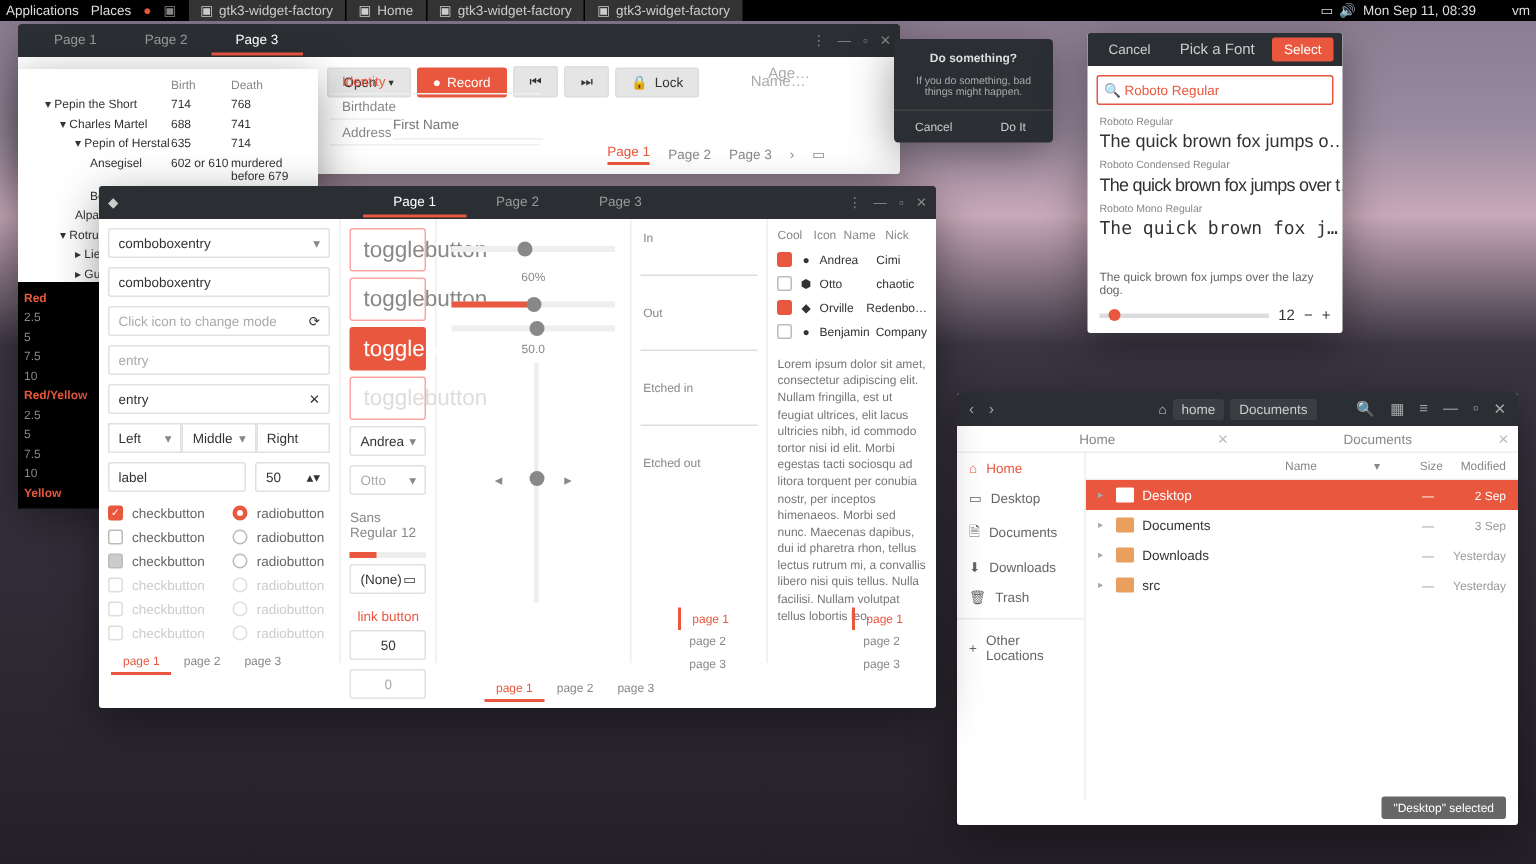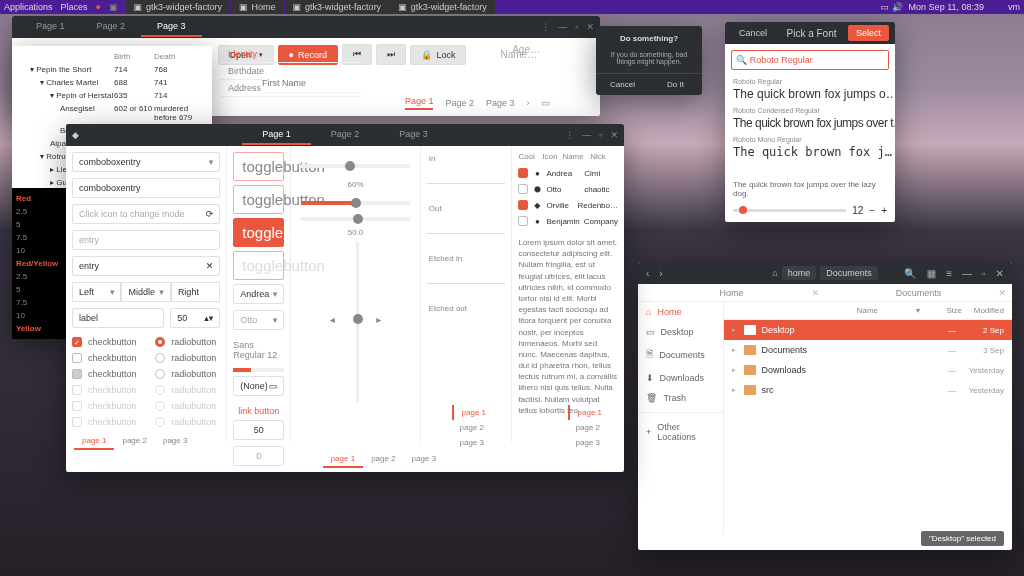--- a/index.html
+++ b/index.html
@@ -1,17 +1,17 @@
 <!DOCTYPE html>
 <html><head>
 <meta charset="utf-8">
 <style>
 *{box-sizing:border-box;margin:0;padding:0;font-family:sans-serif}
 body{width:1024px;height:576px;overflow:hidden;background:linear-gradient(180deg,#8a7a8f 0%,#9b8ba0 15%,#c7a8b8 25%,#3a3542 40%,#252028 100%);position:relative;font-size:10px;color:#333}
-.topbar{height:14px;background:#4c1d95;color:#ddd;display:flex;align-items:center;padding:0 4px;font-size:9px;position:relative;z-index:100}
+.topbar{height:14px;background:#000000;color:#ddd;display:flex;align-items:center;padding:0 4px;font-size:9px;position:relative;z-index:100}
 .topbar .left{display:flex;gap:8px;align-items:center}
 .topbar .tabs{display:flex;gap:1px;margin-left:8px}
 .topbar .tab{background:#333;padding:2px 8px;color:#ccc;display:flex;align-items:center;gap:4px}
 .topbar .clock{position:absolute;right:40px}
 .topbar .icons{position:absolute;right:4px;display:flex;gap:2px}
 .topbar .tray{position:absolute;right:120px;display:flex;gap:4px}
 .win{position:absolute;background:#fff;box-shadow:0 8px 30px rgba(0,0,0,.4);border-radius:2px;overflow:hidden}
 .titlebar{background:#2b2e32;height:22px;display:flex;align-items:center;justify-content:center;position:relative;color:#ccc}
 .titlebar .ctrls{position:absolute;right:6px;display:flex;gap:8px;font-size:9px;color:#888}
 .titlebar .ctrls span{cursor:pointer}

